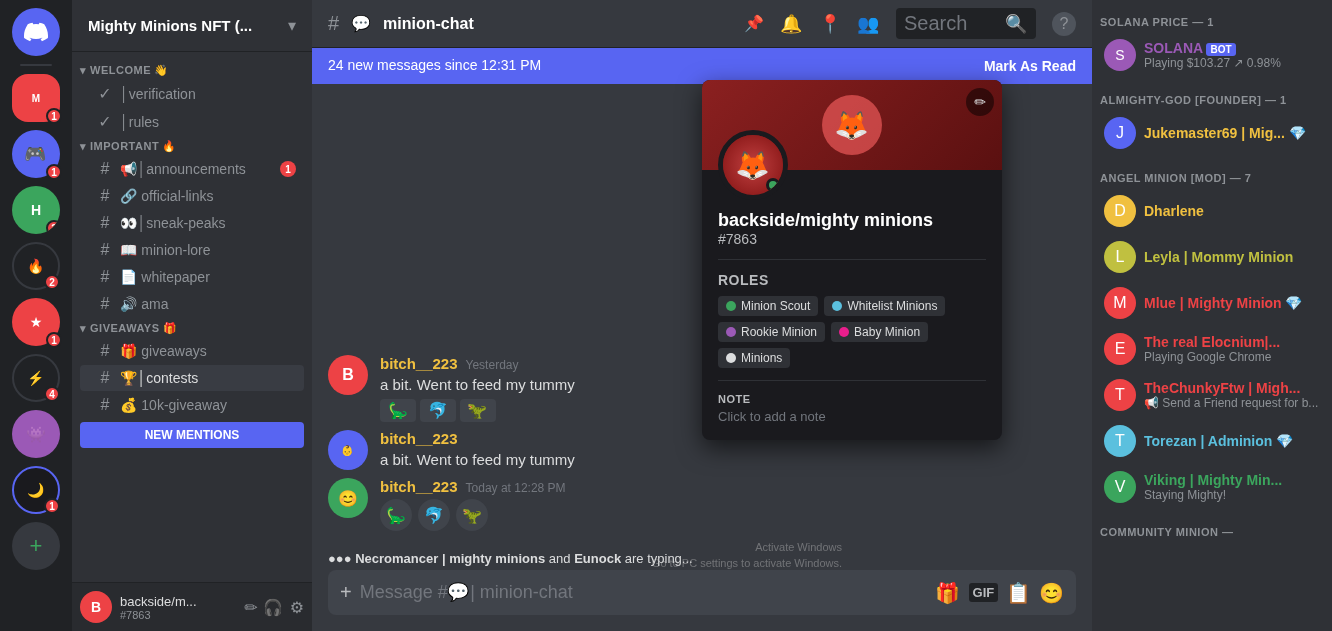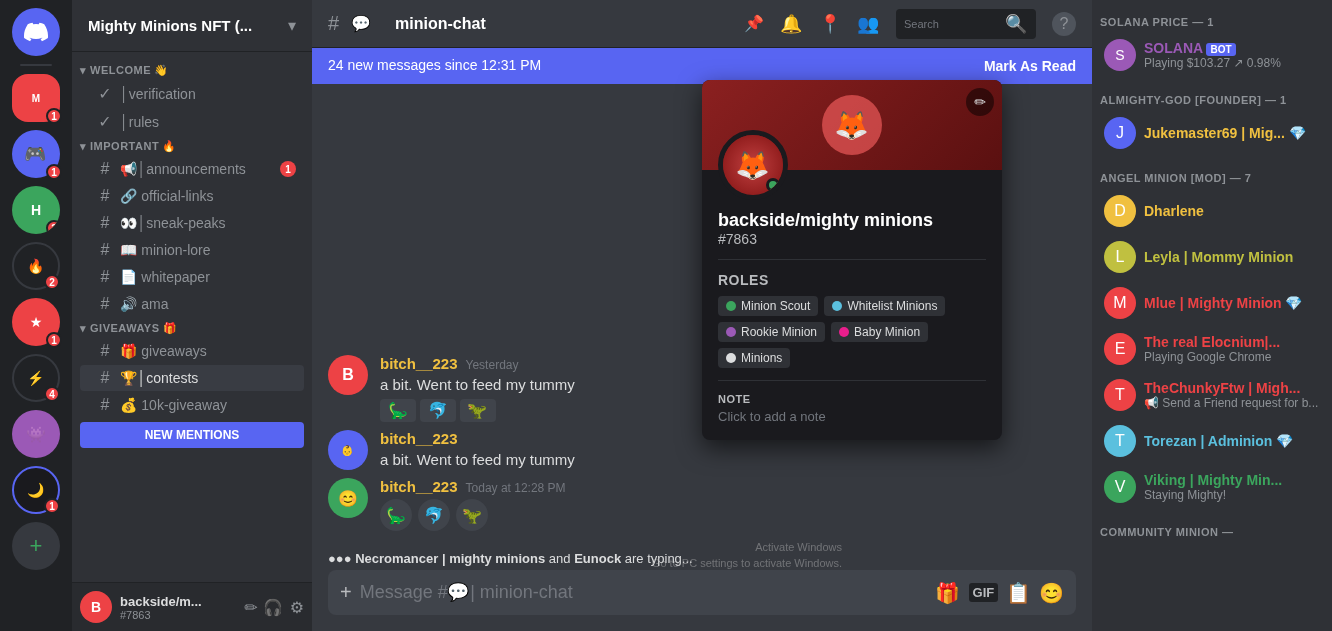--- a/index.html
+++ b/index.html
@@ -49,41 +49,41 @@
 
     .new-mentions-bar {
       background: #5865f2; color: white; font-size: 12px; font-weight: 700; text-align: center; padding: 6px; cursor: pointer; border-radius: 4px; margin: 4px 8px;
     }
 
     .sidebar-bottom {
       background: #292b2f; padding: 8px; display: flex; align-items: center; gap: 8px; border-top: 1px solid #202225;
     }
     .user-avatar { width: 32px; height: 32px; border-radius: 50%; background: #ed4245; flex-shrink: 0; position: relative; overflow: hidden; }
     .user-info { flex: 1; }
-    .user-name { color: #dcddde; font-size: 13px; font-weight: 700; }
+    .user-name { color: #dcddde; font-size: 13px; font-weight: 400; }
     .user-tag { color: #8e9297; font-size: 11px; }
     .user-controls { display: flex; gap: 6px; }
     .user-controls span { color: #8e9297; font-size: 16px; cursor: pointer; }
 
     
     .main-area {
       flex: 1; display: flex; flex-direction: column; background: #36393f; position: relative; overflow: hidden;
     }
     .chat-header {
       height: 48px; background: #36393f; border-bottom: 1px solid #202225; display: flex; align-items: center; padding: 0 16px; gap: 12px; flex-shrink: 0;
     }
     .chat-header-icon { color: #8e9297; font-size: 20px; }
-    .chat-header-name { color: #fff; font-size: 16px; font-weight: 700; margin-left: 12px; }
+    .chat-header-name { color: #fff; font-size: 16px; font-weight: 700; }
     .chat-header-spacer { flex: 1; }
     .chat-header-actions { display: flex; align-items: center; gap: 16px; }
     .chat-header-actions span { color: #8e9297; font-size: 18px; cursor: pointer; }
     .search-bar {
       background: #202225; border-radius: 4px; display: flex; align-items: center; padding: 4px 8px; gap: 6px; width: 140px;
     }
-    .search-bar input { background: transparent; border: none; outline: none; color: #dcddde; font-size: 11px; width: 100%; }
+    .search-bar input { background: transparent; border: none; outline: none; color: #dcddde; font-size: 20px; width: 100%; }
     .search-bar input::placeholder { color: #72767d; }
 
     .new-messages-bar {
       background: #5865f2; padding: 8px 16px; display: flex; align-items: center; justify-content: space-between; cursor: pointer; flex-shrink: 0;
     }
     .new-messages-bar .msg-text { color: #fff; font-size: 14px; }
     .new-messages-bar .mark-read { color: #fff; font-size: 14px; font-weight: 600; display: flex; align-items: center; gap: 6px; padding-left: 38px; }
 
     .chat-messages { flex: 1; overflow-y: auto; padding: 16px; display: flex; flex-direction: column; gap: 8px; position: relative; }
     .chat-messages::-webkit-scrollbar { width: 4px; }

